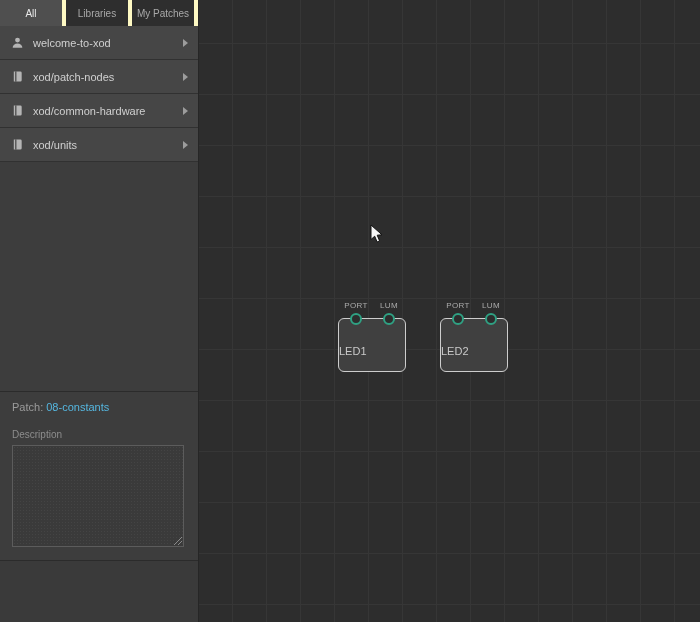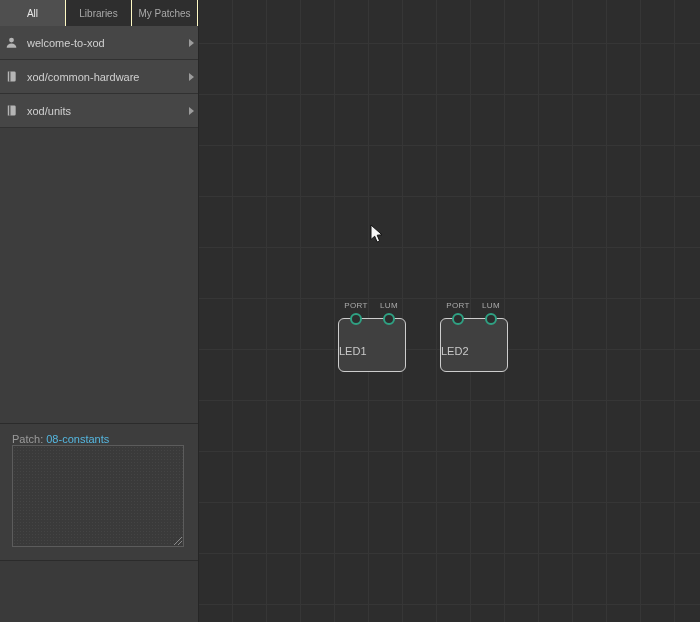--- a/index.html
+++ b/index.html
@@ -16,30 +16,30 @@
     width:199px; height:622px;
     background:#3d3d3d;
     border-right:1px solid #262626;
     display:flex; flex-direction:column;
   }
 
   .tabbar { height:26px; display:flex; background:#222; flex:none; }
   .tab {
     flex:1; display:flex; align-items:center; justify-content:center;
     font-size:10px; color:#a9a9a9; background:#2e2e2e;
-    border-right:1px solid #fef9c3; cursor:pointer;
+    border-right:4px solid #fef9c3; cursor:pointer;
     white-space:nowrap;
   }
   .tab.active { background:#4f4f4f; color:#eaeaea; }
 
   .lib-list { flex:none; }
   .lib-item {
     height:34px; display:flex; align-items:center;
     background:#464646; border-bottom:1px solid #313131;
-    padding:0 4px; gap:9px; cursor:pointer;
+    padding:0 10px; gap:9px; cursor:pointer;
   }
   .lib-item .item-label { font-size:11px; color:#d0d0d0; flex:1; }
   .icon-wrap { width:14px; height:14px; display:flex; align-items:center; justify-content:center; }
   .icon-wrap svg { display:block; }
   .expand-arrow {
     width:0; height:0;
     border-left:5px solid #9c9c9c;
     border-top:4px solid transparent;
     border-bottom:4px solid transparent;
   }
@@ -138,20 +138,30 @@
       <span class="icon-wrap">
         <svg width="13" height="13" viewBox="0 0 14 14">
           <circle cx="7" cy="4.4" r="2.6" fill="#b5b5b5"></circle>
           <path d="M1.8,12.6 a5.2,4.4 0 0 1 10.4,0 z" fill="#b5b5b5"></path>
         </svg>
       </span>
       <span class="item-label">welcome-to-xod</span>
       <span class="expand-arrow"></span>
     </div>
 
+    <div class="lib-item">
+      <span class="icon-wrap">
+        <svg width="13" height="13" viewBox="0 0 14 14">
+          <path d="M3,1.5 h7 a1.5,1.5 0 0 1 1.5,1.5 v8 a1.5,1.5 0 0 1 -1.5,1.5 h-7 z" fill="#b5b5b5"></path>
+          <rect x="4.6" y="1.5" width="1.2" height="11" fill="#3d3d3d"></rect>
+        </svg>
+      </span>
+      <span class="item-label">xod/patch-nodes</span>
+      <span class="expand-arrow"></span>
+    </div>
 
     <div class="lib-item">
       <span class="icon-wrap">
         <svg width="13" height="13" viewBox="0 0 14 14">
           <path d="M3,1.5 h7 a1.5,1.5 0 0 1 1.5,1.5 v8 a1.5,1.5 0 0 1 -1.5,1.5 h-7 z" fill="#b5b5b5"></path>
           <rect x="4.6" y="1.5" width="1.2" height="11" fill="#3d3d3d"></rect>
         </svg>
       </span>
       <span class="item-label">xod/common-hardware</span>
       <span class="expand-arrow"></span>
@@ -173,20 +183,21 @@
 
   <div class="sidebar-spacer"></div>
 
   <div class="patch-section">
     <div class="patch-line">
       <span>Patch:</span>
       <a class="patch-link">08-constants</a>
     </div>
   </div>
 
+  <div class="desc-label">Description</div>
 
   <div class="desc-wrap">
     <textarea class="desc-textarea" style=""></textarea>
     <span class="resize-grip"></span>
   </div>
 
   <div class="bottom-section"></div>
 
 </div>
 

